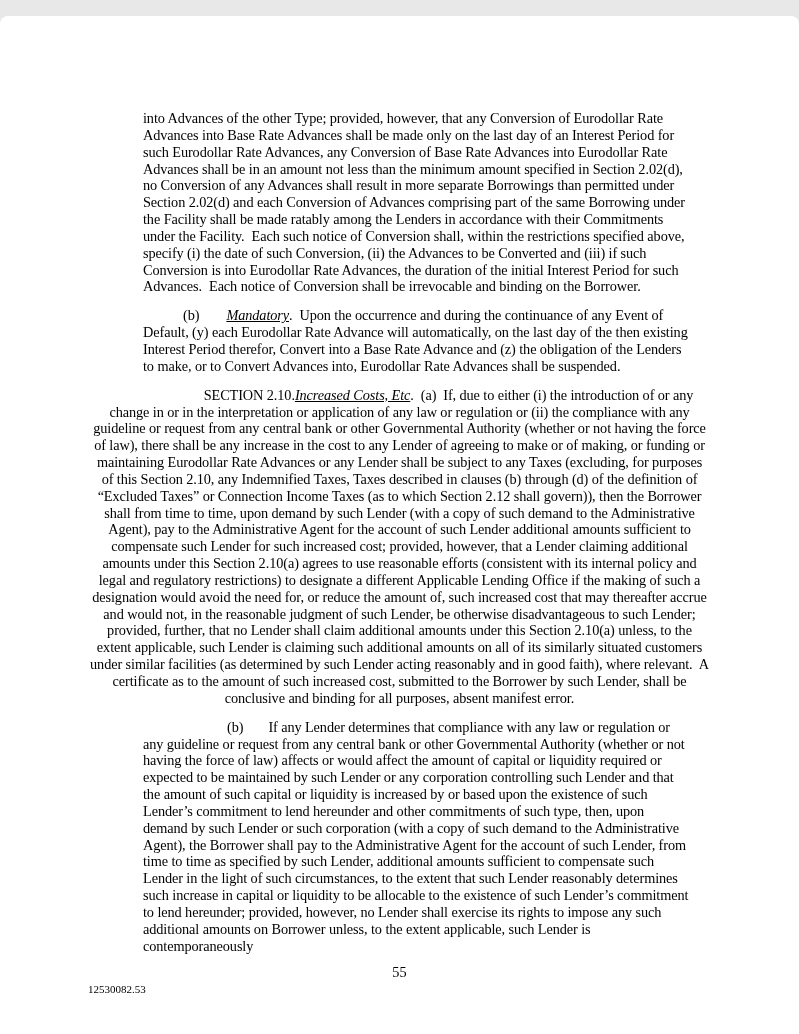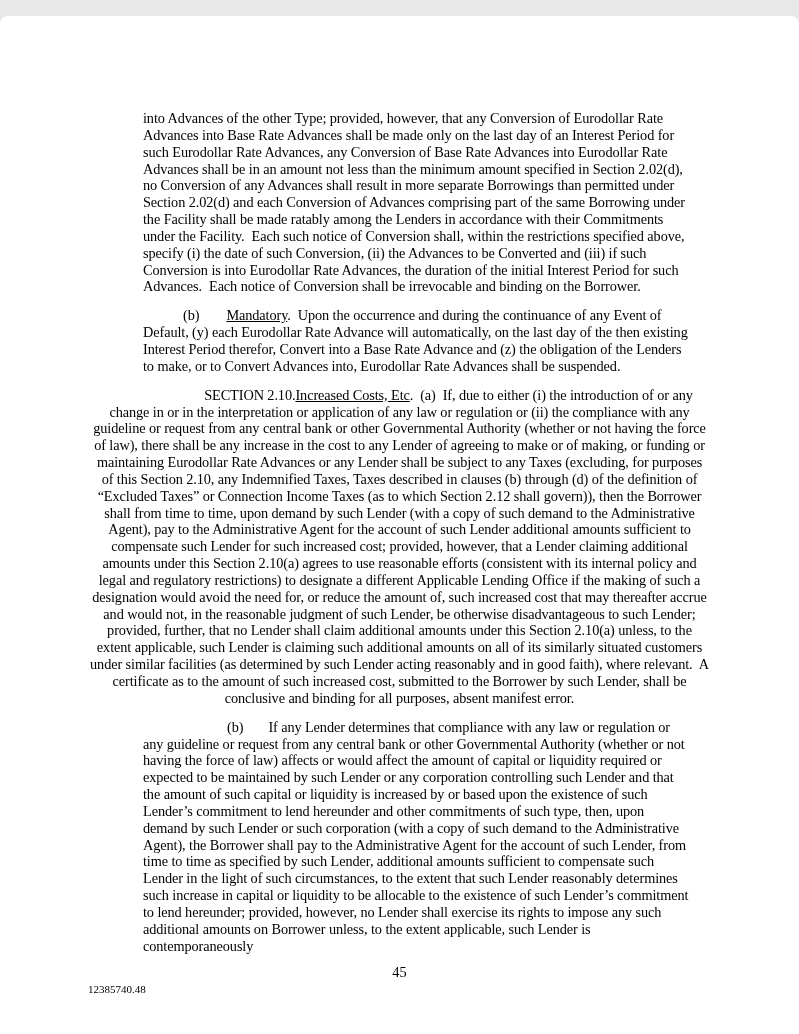--- a/index.html
+++ b/index.html
@@ -25,21 +25,21 @@
     text-align: left;
     white-space: pre-wrap;
   }
   .para + .para { margin-top: 12px; }
   
   .blk { margin-left: 53px; margin-right: 19px; }
   .b1 { text-indent: 40px; }
   .b2 { text-indent: 84px; }
   
   .sec { text-indent: 98px; text-align: center; }
-  .u { text-decoration: underline; }
+  .u { text-decoration: underline; font-style: italic; }
   .tab { display: inline-block; }
   .tab-b1 { width: 27px; }
   .tab-b2 { width: 25px; }
   .footer-page {
     position: absolute;
     top: 948px;
     left: 0;
     width: 100%;
     text-align: center;
     font-size: 14.3px;
@@ -62,16 +62,16 @@
     <p class="para blk">into Advances of the other Type; provided, however, that any Conversion of Eurodollar Rate Advances into Base Rate Advances shall be made only on the last day of an Interest Period for such Eurodollar Rate Advances, any Conversion of Base Rate Advances into Eurodollar Rate Advances shall be in an amount not less than the minimum amount specified in Section 2.02(d), no Conversion of any Advances shall result in more separate Borrowings than permitted under Section 2.02(d) and each Conversion of Advances comprising part of the same Borrowing under the Facility shall be made ratably among the Lenders in accordance with their Commitments under the Facility.  Each such notice of Conversion shall, within the restrictions specified above, specify (i) the date of such Conversion, (ii) the Advances to be Converted and (iii) if such Conversion is into Eurodollar Rate Advances, the duration of the initial Interest Period for such Advances.  Each notice of Conversion shall be irrevocable and binding on the Borrower.</p>
 
     <p class="para blk b1"><span class="run">(b)</span><span class="tab tab-b1"></span><span class="run u">Mandatory</span><span class="run">.  Upon the occurrence and during the continuance of any Event of Default, (y) each Eurodollar Rate Advance will automatically, on the last day of the then existing Interest Period therefor, Convert into a Base Rate Advance and (z) the obligation of the Lenders to make, or to Convert Advances into, Eurodollar Rate Advances shall be suspended.</span></p>
 
     <p class="para sec"><span class="run">SECTION 2.10.</span><span class="run u">Increased Costs, Etc</span><span class="run">.  (a)  If, due to either (i) the introduction of or any change in or in the interpretation or application of any law or regulation or (ii) the compliance with any guideline or request from any central bank or other Governmental Authority (whether or not having the force of law), there shall be any increase in the cost to any Lender of agreeing to make or of making, or funding or maintaining Eurodollar Rate Advances or any Lender shall be subject to any Taxes (excluding, for purposes of this Section 2.10, any Indemnified Taxes, Taxes described in clauses (b) through (d) of the definition of “Excluded Taxes” or Connection Income Taxes (as to which Section 2.12 shall govern)), then the Borrower shall from time to time, upon demand by such Lender (with a copy of such demand to the Administrative Agent), pay to the Administrative Agent for the account of such Lender additional amounts sufficient to compensate such Lender for such increased cost; provided, however, that a Lender claiming additional amounts under this Section 2.10(a) agrees to use reasonable efforts (consistent with its internal policy and legal and regulatory restrictions) to designate a different Applicable Lending Office if the making of such a designation would avoid the need for, or reduce the amount of, such increased cost that may thereafter accrue and would not, in the reasonable judgment of such Lender, be otherwise disadvantageous to such Lender; provided, further, that no Lender shall claim additional amounts under this Section 2.10(a) unless, to the extent applicable, such Lender is claiming such additional amounts on all of its similarly situated customers under similar facilities (as determined by such Lender acting reasonably and in good faith), where relevant.  A certificate as to the amount of such increased cost, submitted to the Borrower by such Lender, shall be conclusive and binding for all purposes, absent manifest error.</span></p>
 
     <p class="para blk b2"><span class="run">(b)</span><span class="tab tab-b2"></span><span class="run">If any Lender determines that compliance with any law or regulation or any guideline or request from any central bank or other Governmental Authority (whether or not having the force of law) affects or would affect the amount of capital or liquidity required or expected to be maintained by such Lender or any corporation controlling such Lender and that the amount of such capital or liquidity is increased by or based upon the existence of such Lender’s commitment to lend hereunder and other commitments of such type, then, upon demand by such Lender or such corporation (with a copy of such demand to the Administrative Agent), the Borrower shall pay to the Administrative Agent for the account of such Lender, from time to time as specified by such Lender, additional amounts sufficient to compensate such Lender in the light of such circumstances, to the extent that such Lender reasonably determines such increase in capital or liquidity to be allocable to the existence of such Lender’s commitment to lend hereunder; provided, however, no Lender shall exercise its rights to impose any such additional amounts on Borrower unless, to the extent applicable, such Lender is contemporaneously</span></p>
 
   </div>
 
-  <div class="footer-page">45</div>
+  <div class="footer-page">55</div>
 
-  <div class="footer-doc">12385740.48</div>
+  <div class="footer-doc">12530082.53</div>
 </div>
 
 </body></html>

